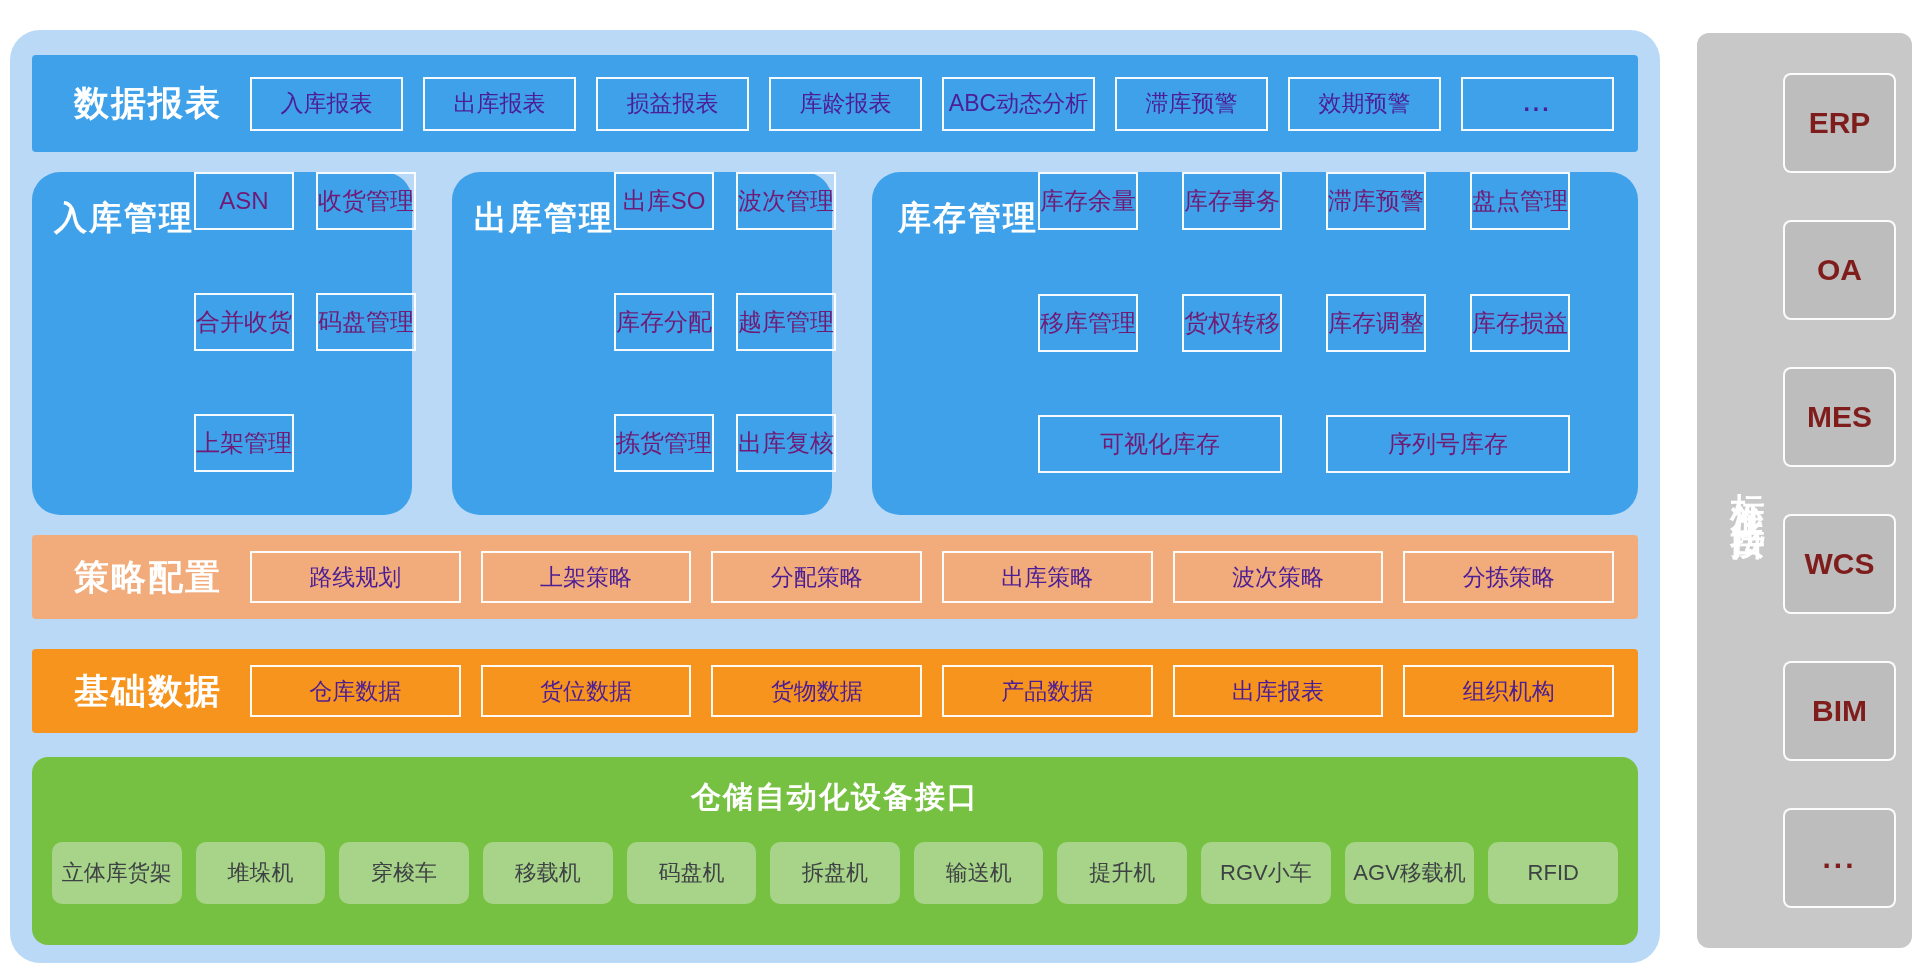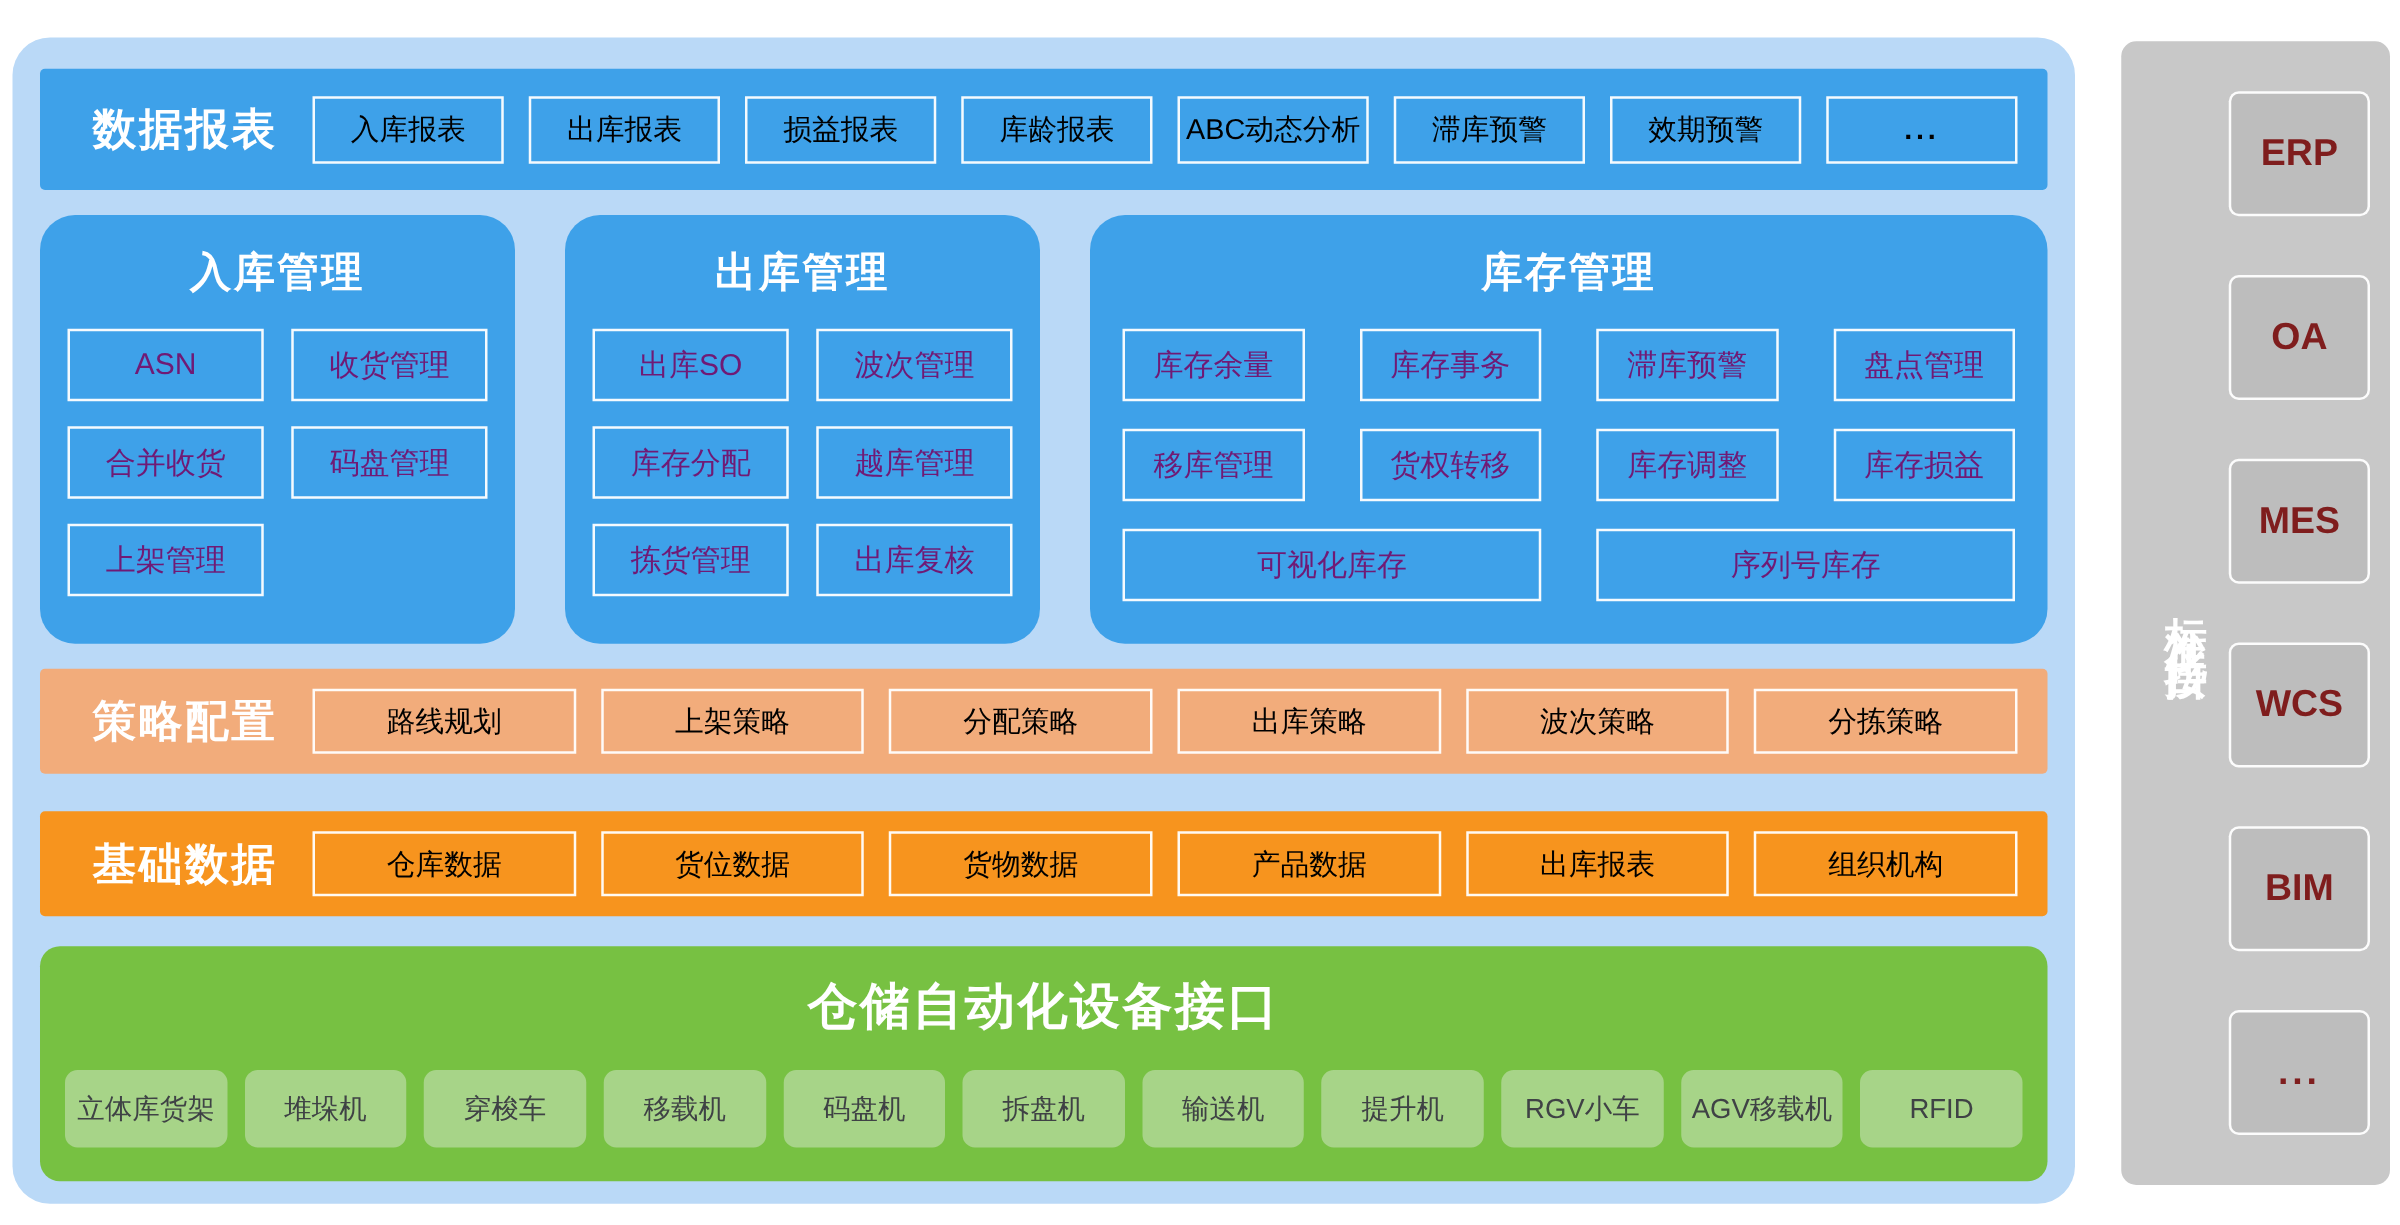--- a/index.html
+++ b/index.html
@@ -39,32 +39,32 @@
   }
   .hbar .hbar-title{
     font-size:35px;font-weight:bold;letter-spacing:2px;
     flex:none;margin-right:28px;white-space:nowrap;
   }
   .hbar .hbar-items{display:flex;flex:1;gap:20px;}
   .outline-box{
     flex:1;height:54px;
     border:2px solid rgba(255,255,255,0.95);
     display:flex;align-items:center;justify-content:center;
-    font-size:23px;color:#000000;white-space:nowrap;
+    font-size:23px;color:#4c1d95;white-space:nowrap;
   }
   .report-bar{height:97px;background:var(--blue);margin-bottom:20px;}
   .strategy-bar{height:84px;background:var(--salmon);margin-top:20px;}
   .base-data-bar{height:84px;background:var(--orange);margin-top:30px;}
   .strategy-bar .outline-box,.base-data-bar .outline-box{height:52px;}
   
   .panels-row{display:flex;gap:40px;height:343px;flex:none;}
   .blue-panel{
     background:var(--blue);border-radius:28px;
     padding:0 22px;color:#fff;
-    display:flex;flex-direction:column;
+    display:flex;flex-direction:row;
   }
   .panel-inbound,.panel-outbound{width:380px;flex:none;}
   .panel-inventory{flex:1;padding:0 26px;}
   .panel-title{
     font-size:33px;font-weight:bold;text-align:center;
     letter-spacing:2px;margin:24px 0 22px 0;flex:none;
   }
   .panel-grid{display:grid;grid-template-columns:1fr 1fr;gap:20px 22px;}
   .panel-inventory .panel-grid{grid-template-columns:1fr 1fr 1fr 1fr;gap:22px 44px;}
   .module-box{
@@ -73,21 +73,21 @@
     font-size:24px;color:#701a75;white-space:nowrap;
   }
   .span2{grid-column:span 2;}
   
   .automation-panel{
     flex:1;background:var(--green);border-radius:16px;
     margin-top:24px;padding:20px 20px 0 20px;
     display:flex;flex-direction:column;
   }
   .automation-title{
-    font-size:40px;font-weight:bold;color:#fff;
+    font-size:30px;font-weight:bold;color:#fff;
     text-align:center;letter-spacing:2px;flex:none;
   }
   .automation-items{display:flex;gap:14px;margin-top:24px;flex:none;}
   .device-box{
     flex:1;height:62px;background:var(--green-item-bg);
     border-radius:10px;
     display:flex;align-items:center;justify-content:center;
     font-size:22px;color:var(--green-item-text);white-space:nowrap;
   }
   

